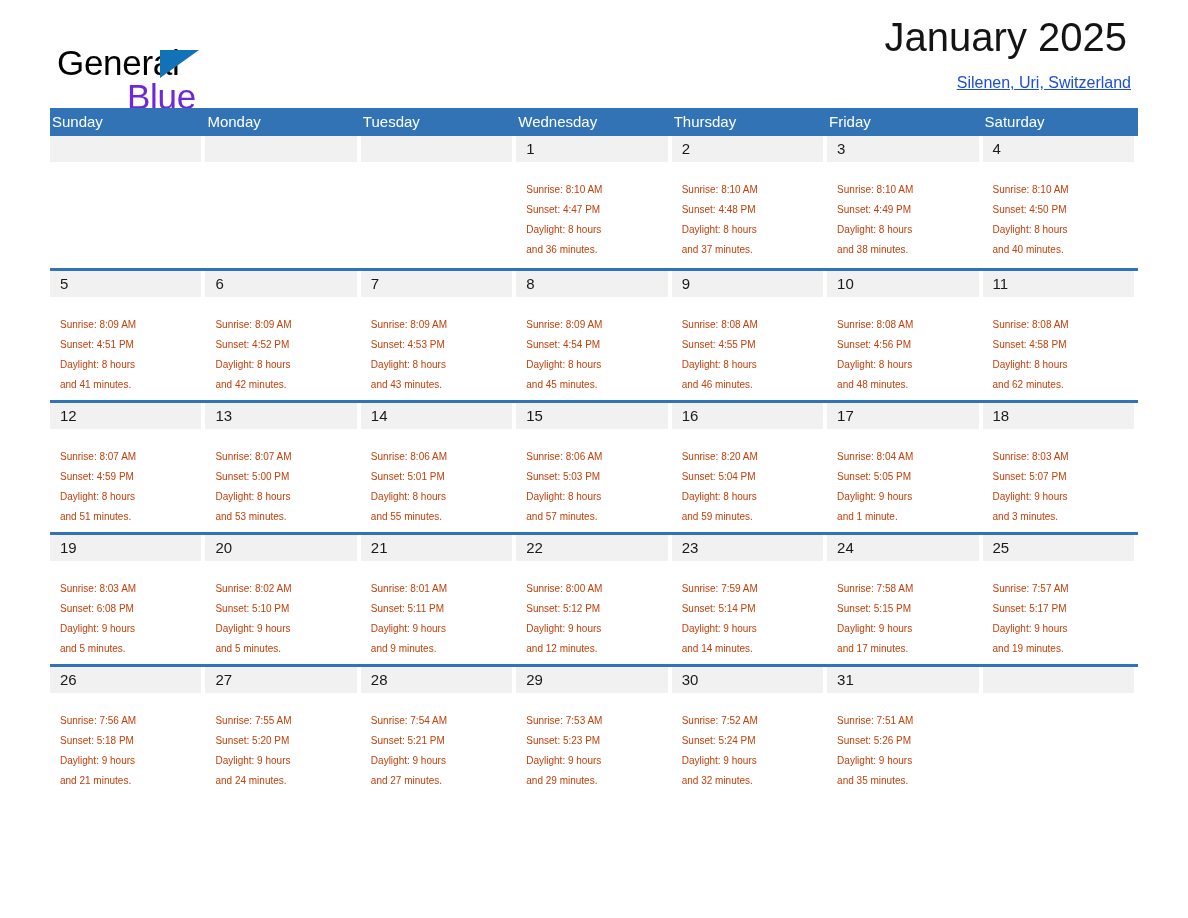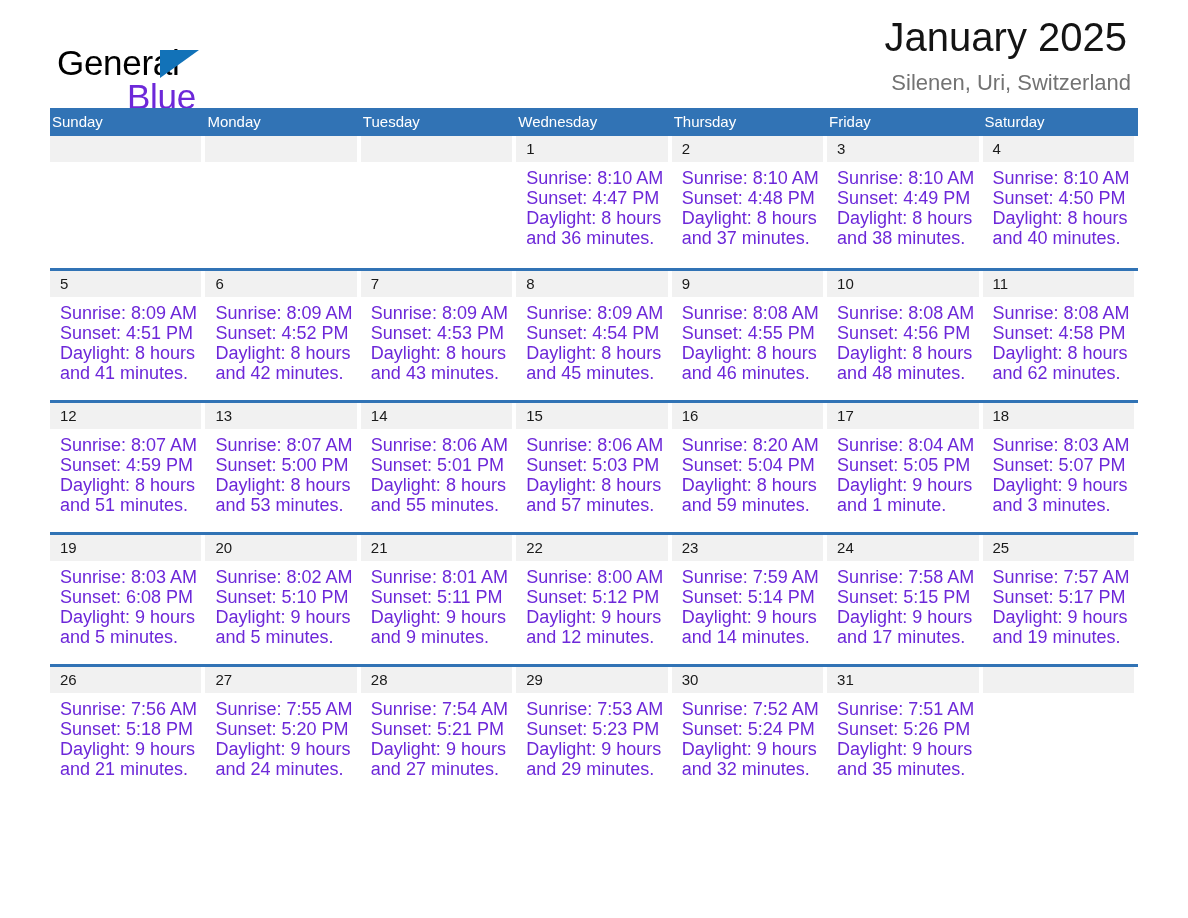--- a/index.html
+++ b/index.html
@@ -72,26 +72,27 @@
   }
   .cal-title {
     font-size: 40px;
     line-height: 50px;
     font-weight: normal;
     color: #141414;
     margin: 4px;
     white-space: nowrap;
   }
   .cal-subtitle {
-    font-size: 22px;
+    font-size: 16px;
     line-height: 30px;
     font-weight: normal;
-    color: #737373;
+    color: #1d4ed8;
     margin: 6px 0 0 0;
     white-space: nowrap;
+    text-decoration: underline;
   }
 
   
   .calendar {
     position: relative;
     width: 1088px;
     border-collapse: collapse;
     table-layout: fixed;
   }
   .weekdays {
@@ -130,24 +131,24 @@
     font-size: 15px;
     line-height: 26px;
     padding-left: 10px;
     color: #1a1a1a;
     box-sizing: border-box;
   }
   .daycell.empty .daynum {
     background: #f1f1f1;
   }
   .details {
-    padding: 6px 0 0 10px;
-    font-size: 18px;
+    padding: 18px 0 0 10px;
+    font-size: 10px;
     line-height: 20px;
-    color: #6d28d9;
+    color: #c2410c;
   }
   .details div {
     white-space: nowrap;
   }
 </style>
 </head>
 <body>
 
 <div class="page">
 

